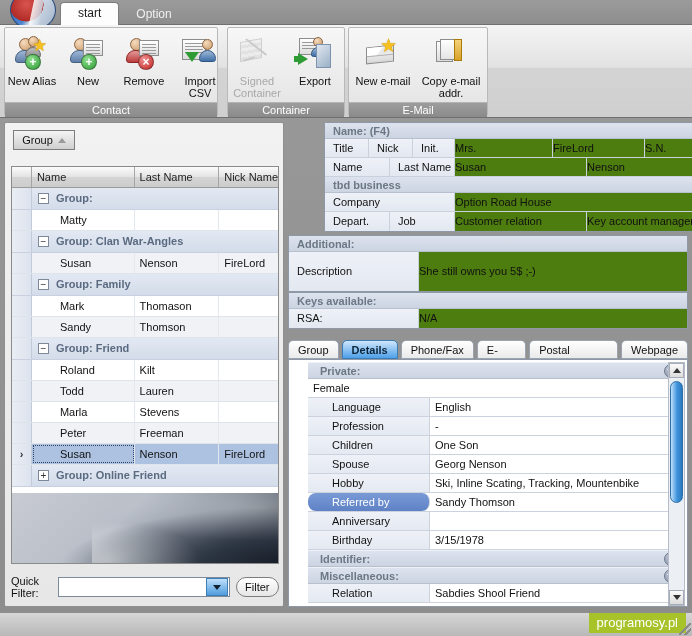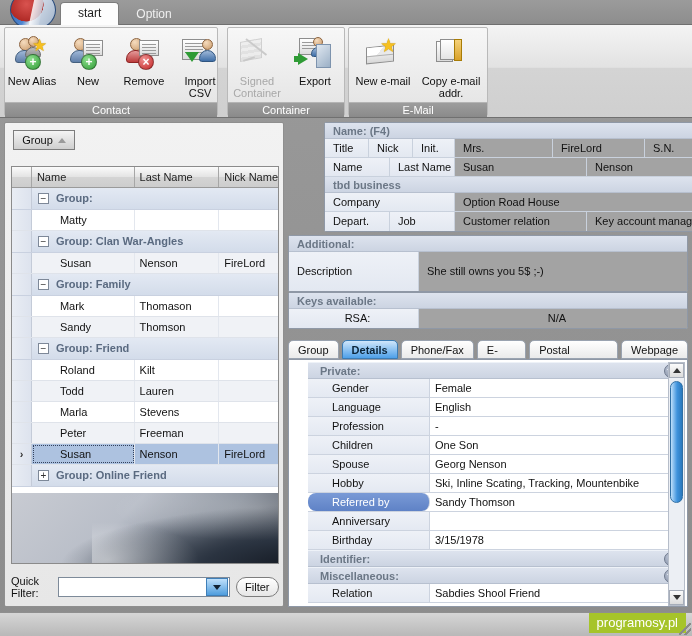--- a/index.html
+++ b/index.html
@@ -214,22 +214,22 @@
   .sec-head {
     height:16px; line-height:16px; font-size:11px; font-weight:bold;
     color:#6b7786; padding-left:8px;
     background: linear-gradient(180deg,#dde3ee,#ccd4e2);
     border-bottom:1px solid #b7c0cf;
   }
   .frow { display:flex; height:19px; border-bottom:1px solid #c9d1dd; }
   .flabel { background: linear-gradient(180deg,#eef1f7,#e3e8f1); font-size:11px;
             color:#111; line-height:18px; padding-left:8px;
             border-right:1px solid #c9d1dd; overflow:hidden; white-space:nowrap; }
-  .fval { background:#a3a3a3; font-size:11px; color:#111; line-height:18px;
-          padding-left:8px; border-right:1px solid #c9d1dd;
+  .fval { background:#4d7c0f; font-size:11px; color:#111; line-height:18px;
+          padding-left:0; border-right:1px solid #c9d1dd;
           overflow:hidden; white-space:nowrap; }
   .fval:last-child { border-right:none; }
 
   .nameblock { position:absolute; left:0; top:0; width:376px;margin-left:36px; }
   .descblock { position:absolute; left:0; top:113px; width:400px; }
   .keysblock { position:absolute; left:0; top:170px; width:400px; }
 
   .descrow { display:flex; height:39px; }
   .descrow .flabel { width:130px; line-height:38px; }
   .descrow .fval { flex:1; line-height:38px; }
@@ -578,42 +578,41 @@
     <div class="descblock card-box">
       <div class="sec-head">Additional:</div>
       <div class="descrow">
         <div class="flabel">Description</div>
         <div class="fval">She still owns you 5$ ;-)</div>
       </div>
     </div>
 
     <div class="keysblock card-box">
       <div class="sec-head">Keys available:</div>
-      <div class="frow" style="border-bottom:none;text-align:center;">
+      <div class="frow" style="border-bottom:none;">
         <div class="flabel" style="width:130px;">RSA:</div>
         <div class="fval" style="flex:1;">N/A</div>
       </div>
     </div>
 
     <div class="tabrow" id="detail-tabs">
         <div class="ptab">Group</div>
         <div class="ptab active">Details</div>
         <div class="ptab">Phone/Fax</div>
         <div class="ptab">E-Mail</div>
         <div class="ptab">Postal Address</div>
         <div class="ptab">Webpage</div>
       </div>
 
     <div class="detailbox">
       <div class="dinner" id="detail-body">
           <div class="dsec">Private:<span class="chev down">
               <span class="g"></span>
             </span></div>
           <div class="drow">
-            <div class="dk">Gender</div>
             <div class="dv">Female</div>
           </div>
           <div class="drow">
             <div class="dk">Language</div>
             <div class="dv">English</div>
           </div>
           <div class="drow">
             <div class="dk">Profession</div>
             <div class="dv">-</div>
           </div>

